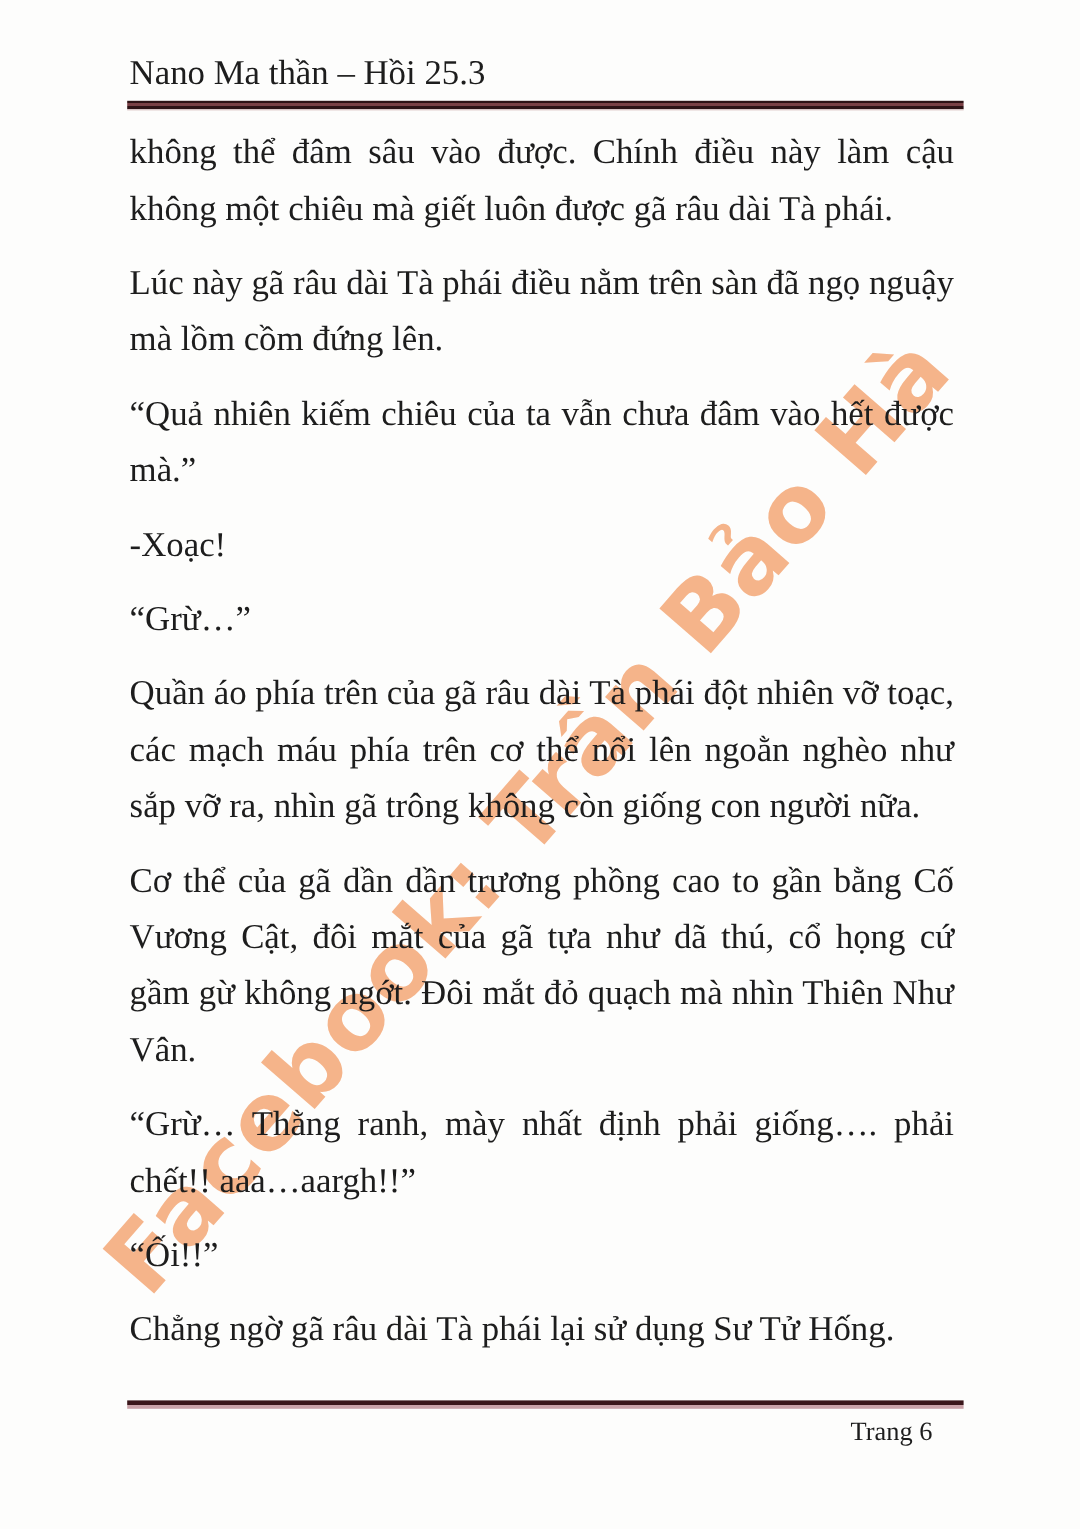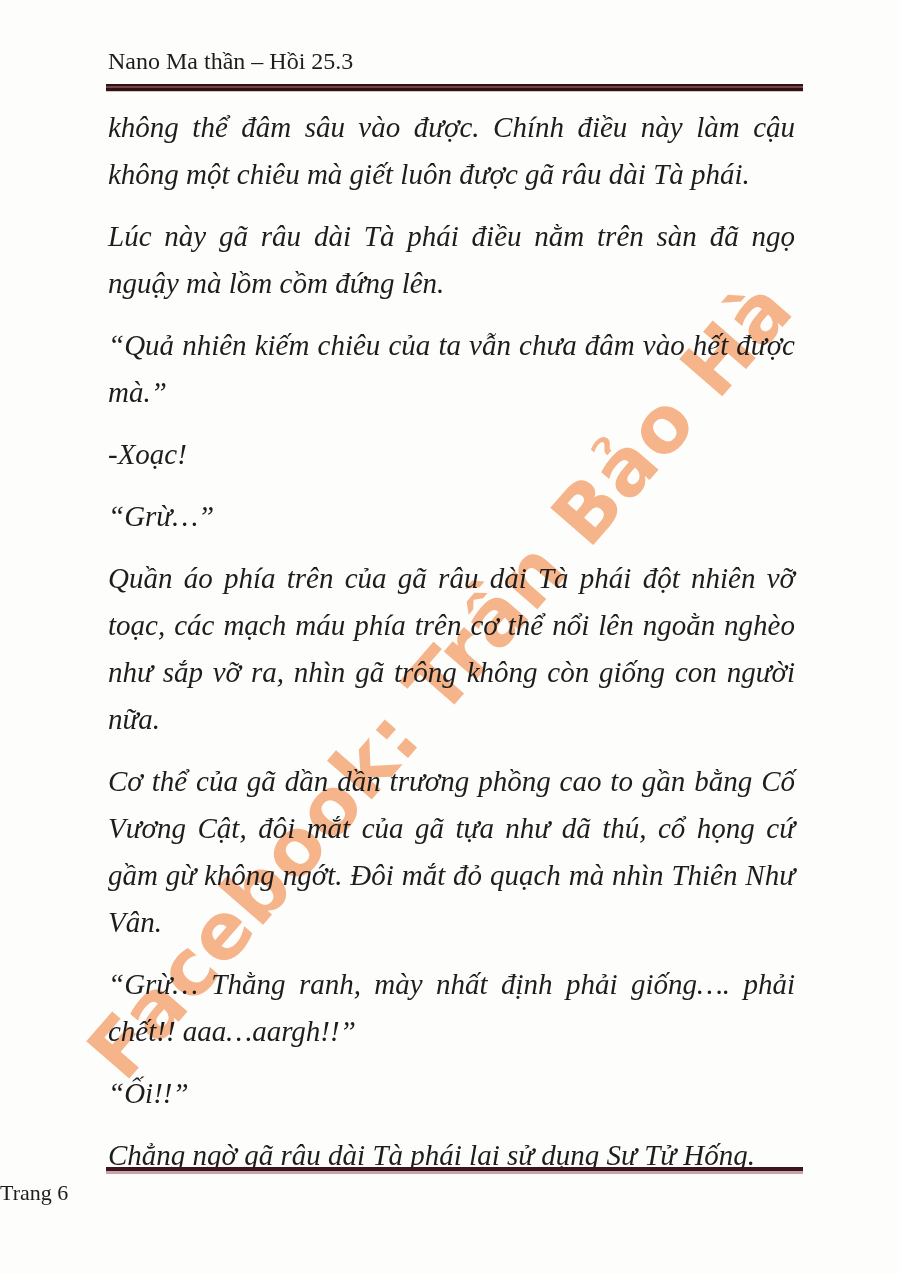--- a/index.html
+++ b/index.html
@@ -26,54 +26,54 @@
     white-space: nowrap;
     z-index: 0;
     user-select: none;
   }
   .layer { position: relative; z-index: 1; }
   .header-row {
     display: flex;
     justify-content: space-between;
     align-items: center;
     padding: 46px 105px 0 108px;
-    font-size: 24px;
+    font-size: 29px;
     line-height: 30px;
   }
   .header-rule {
     height: 7px;
     margin: 8px 97px 0 106px;
     background: linear-gradient(to bottom,
       #2e1316 0%, #2e1316 28%,
       #7a4146 28%, #7a4146 58%,
       #2e1316 58%, #2e1316 100%);
     border-bottom: 1px solid #d9c2c4;
   }
   .content {
     padding: 12px 105px 0 108px;
     font-size: 29px;
     line-height: 47px;
     text-align: justify;
   }
-  .content p { margin: 0 0 15px 0; font-style: italic; }
+  .content p { margin: 0 0 15px 0; }
   .footer {
     position: absolute;
     left: 0; right: 0;
     top: 1167px;
   }
   .footer-rule {
     height: 7px;
     margin: 0 97px 0 106px;
     background: linear-gradient(to bottom,
       #3a161a 0%, #3a161a 57%,
       #c9a2a8 57%, #c9a2a8 100%);
   }
   .page-number {
     margin: 5px 123px 0 0;
-    text-align: left;
+    text-align: right;
     font-size: 22px;
     line-height: 28px;
   }
 </style>
 </head>
 <body>
 
 <div class="page">
 
   <div class="watermark">Facebook: Trần Bảo Hà</div>

